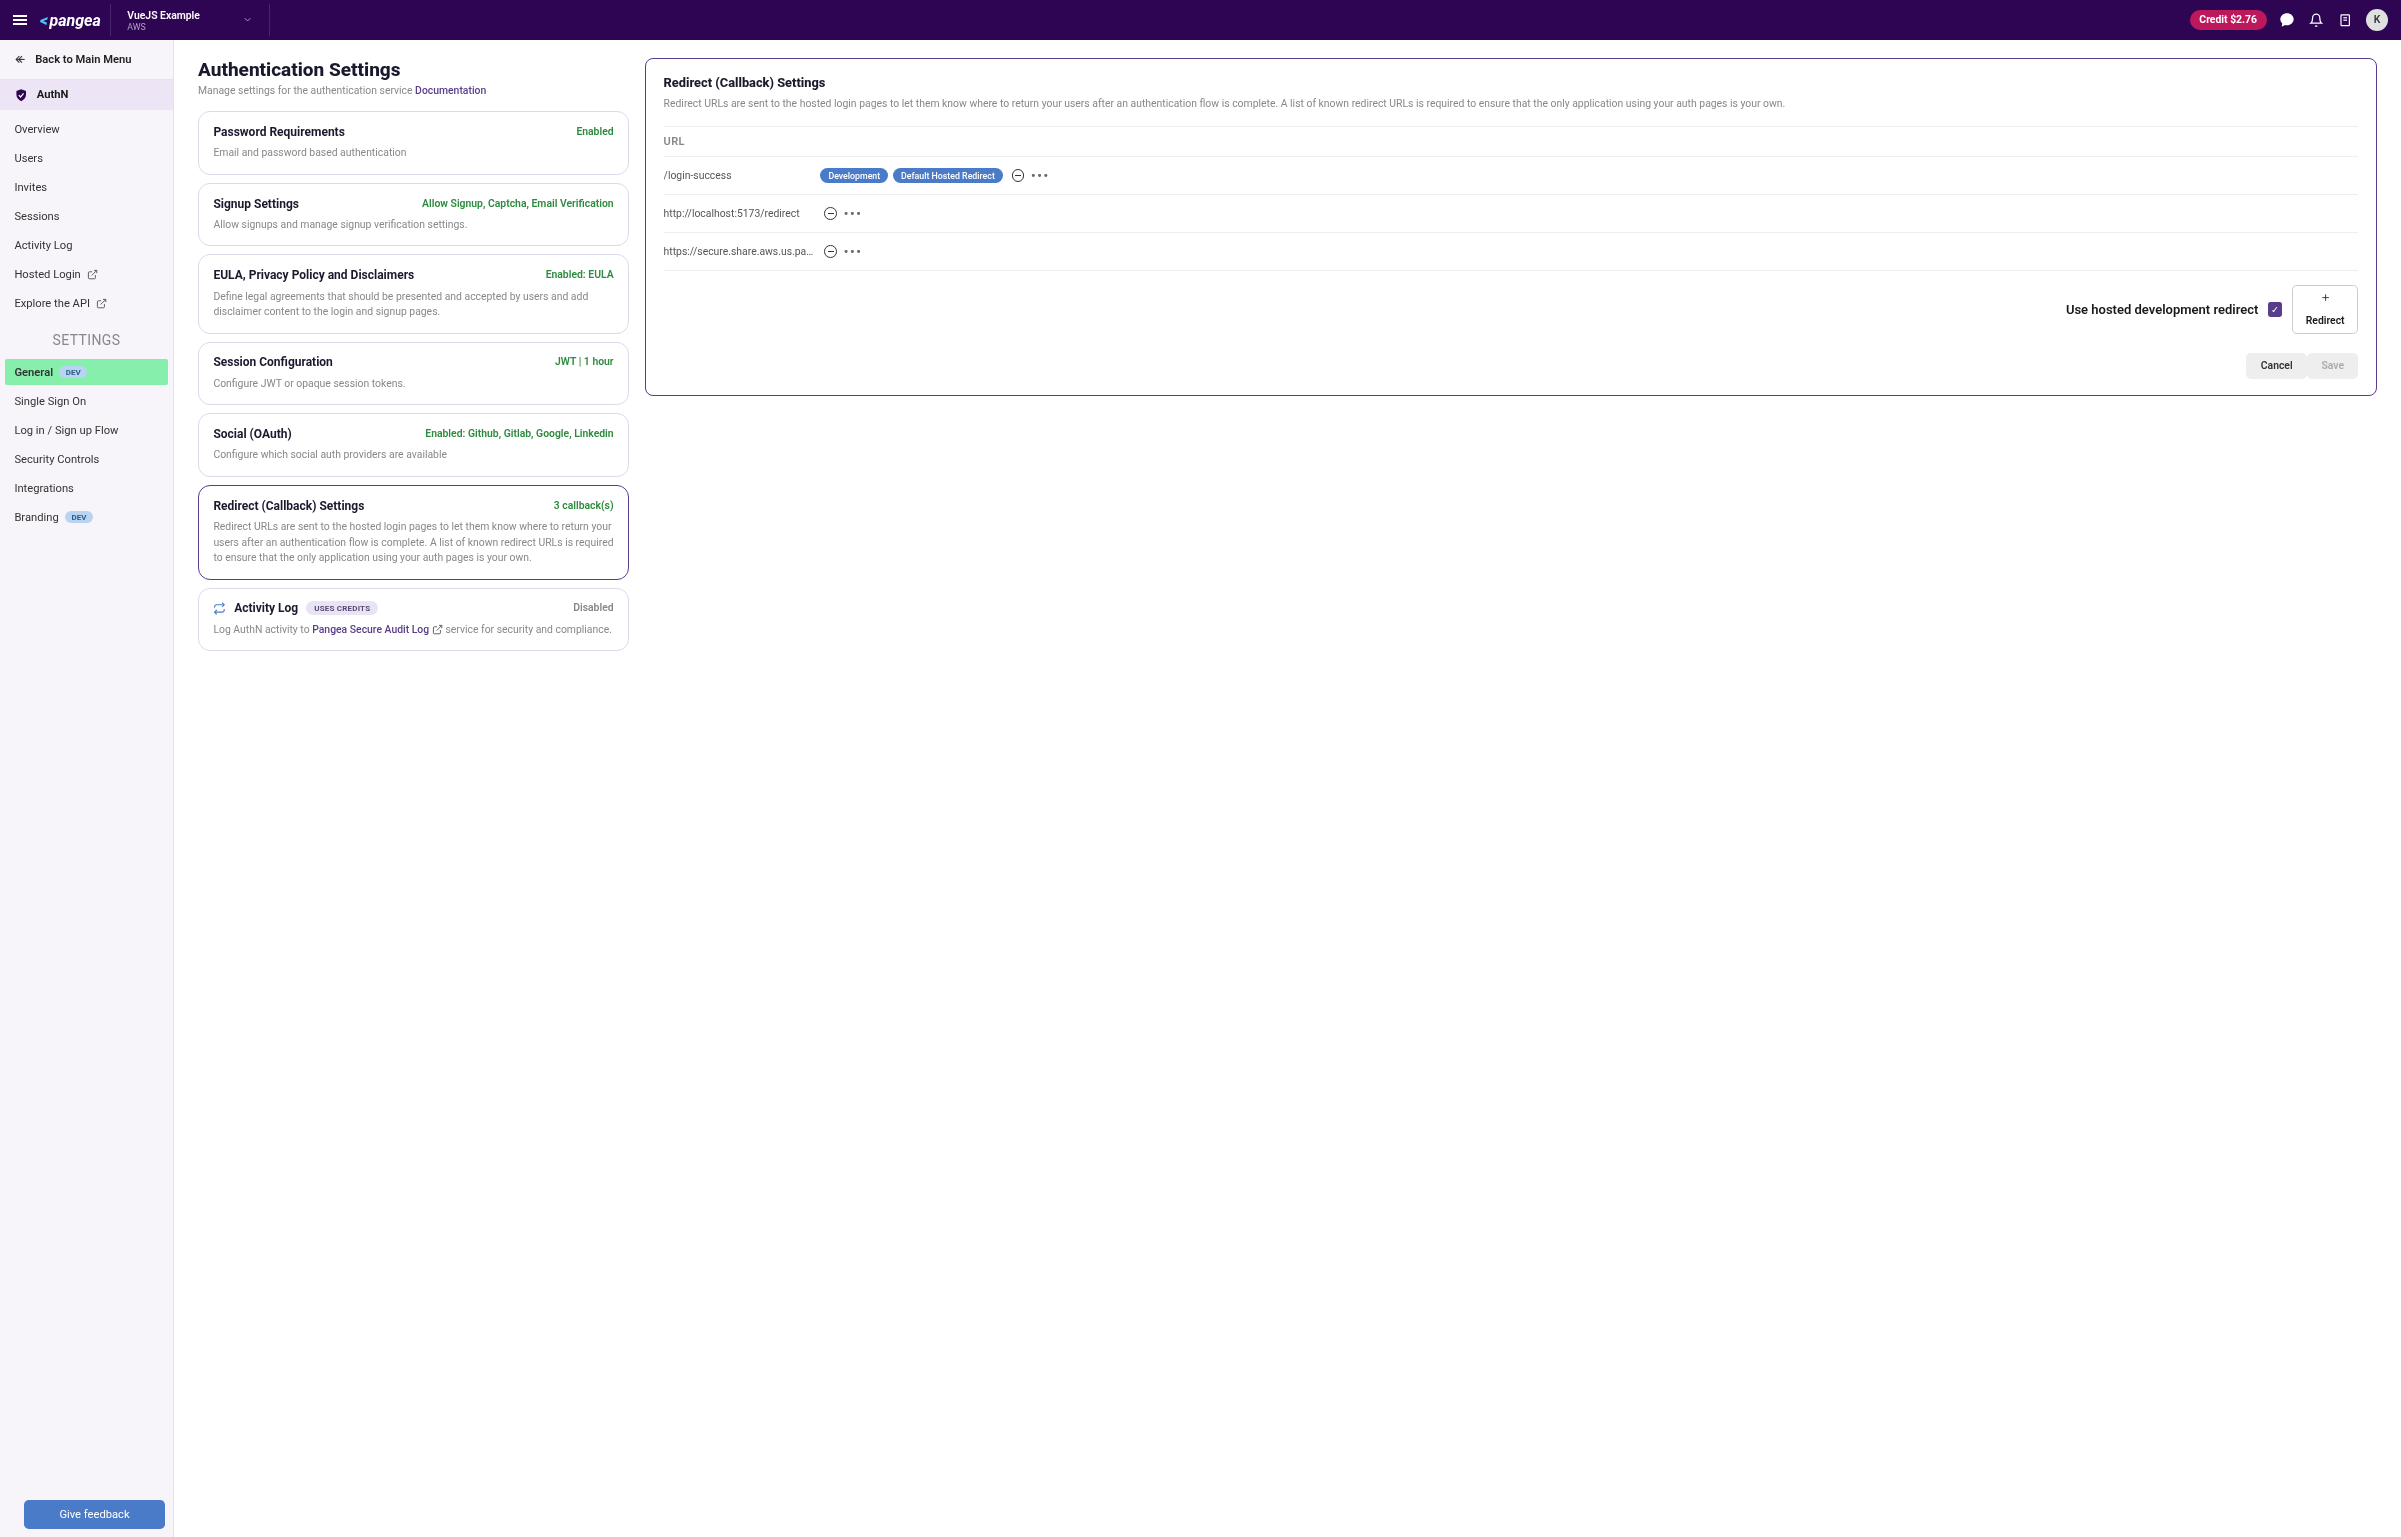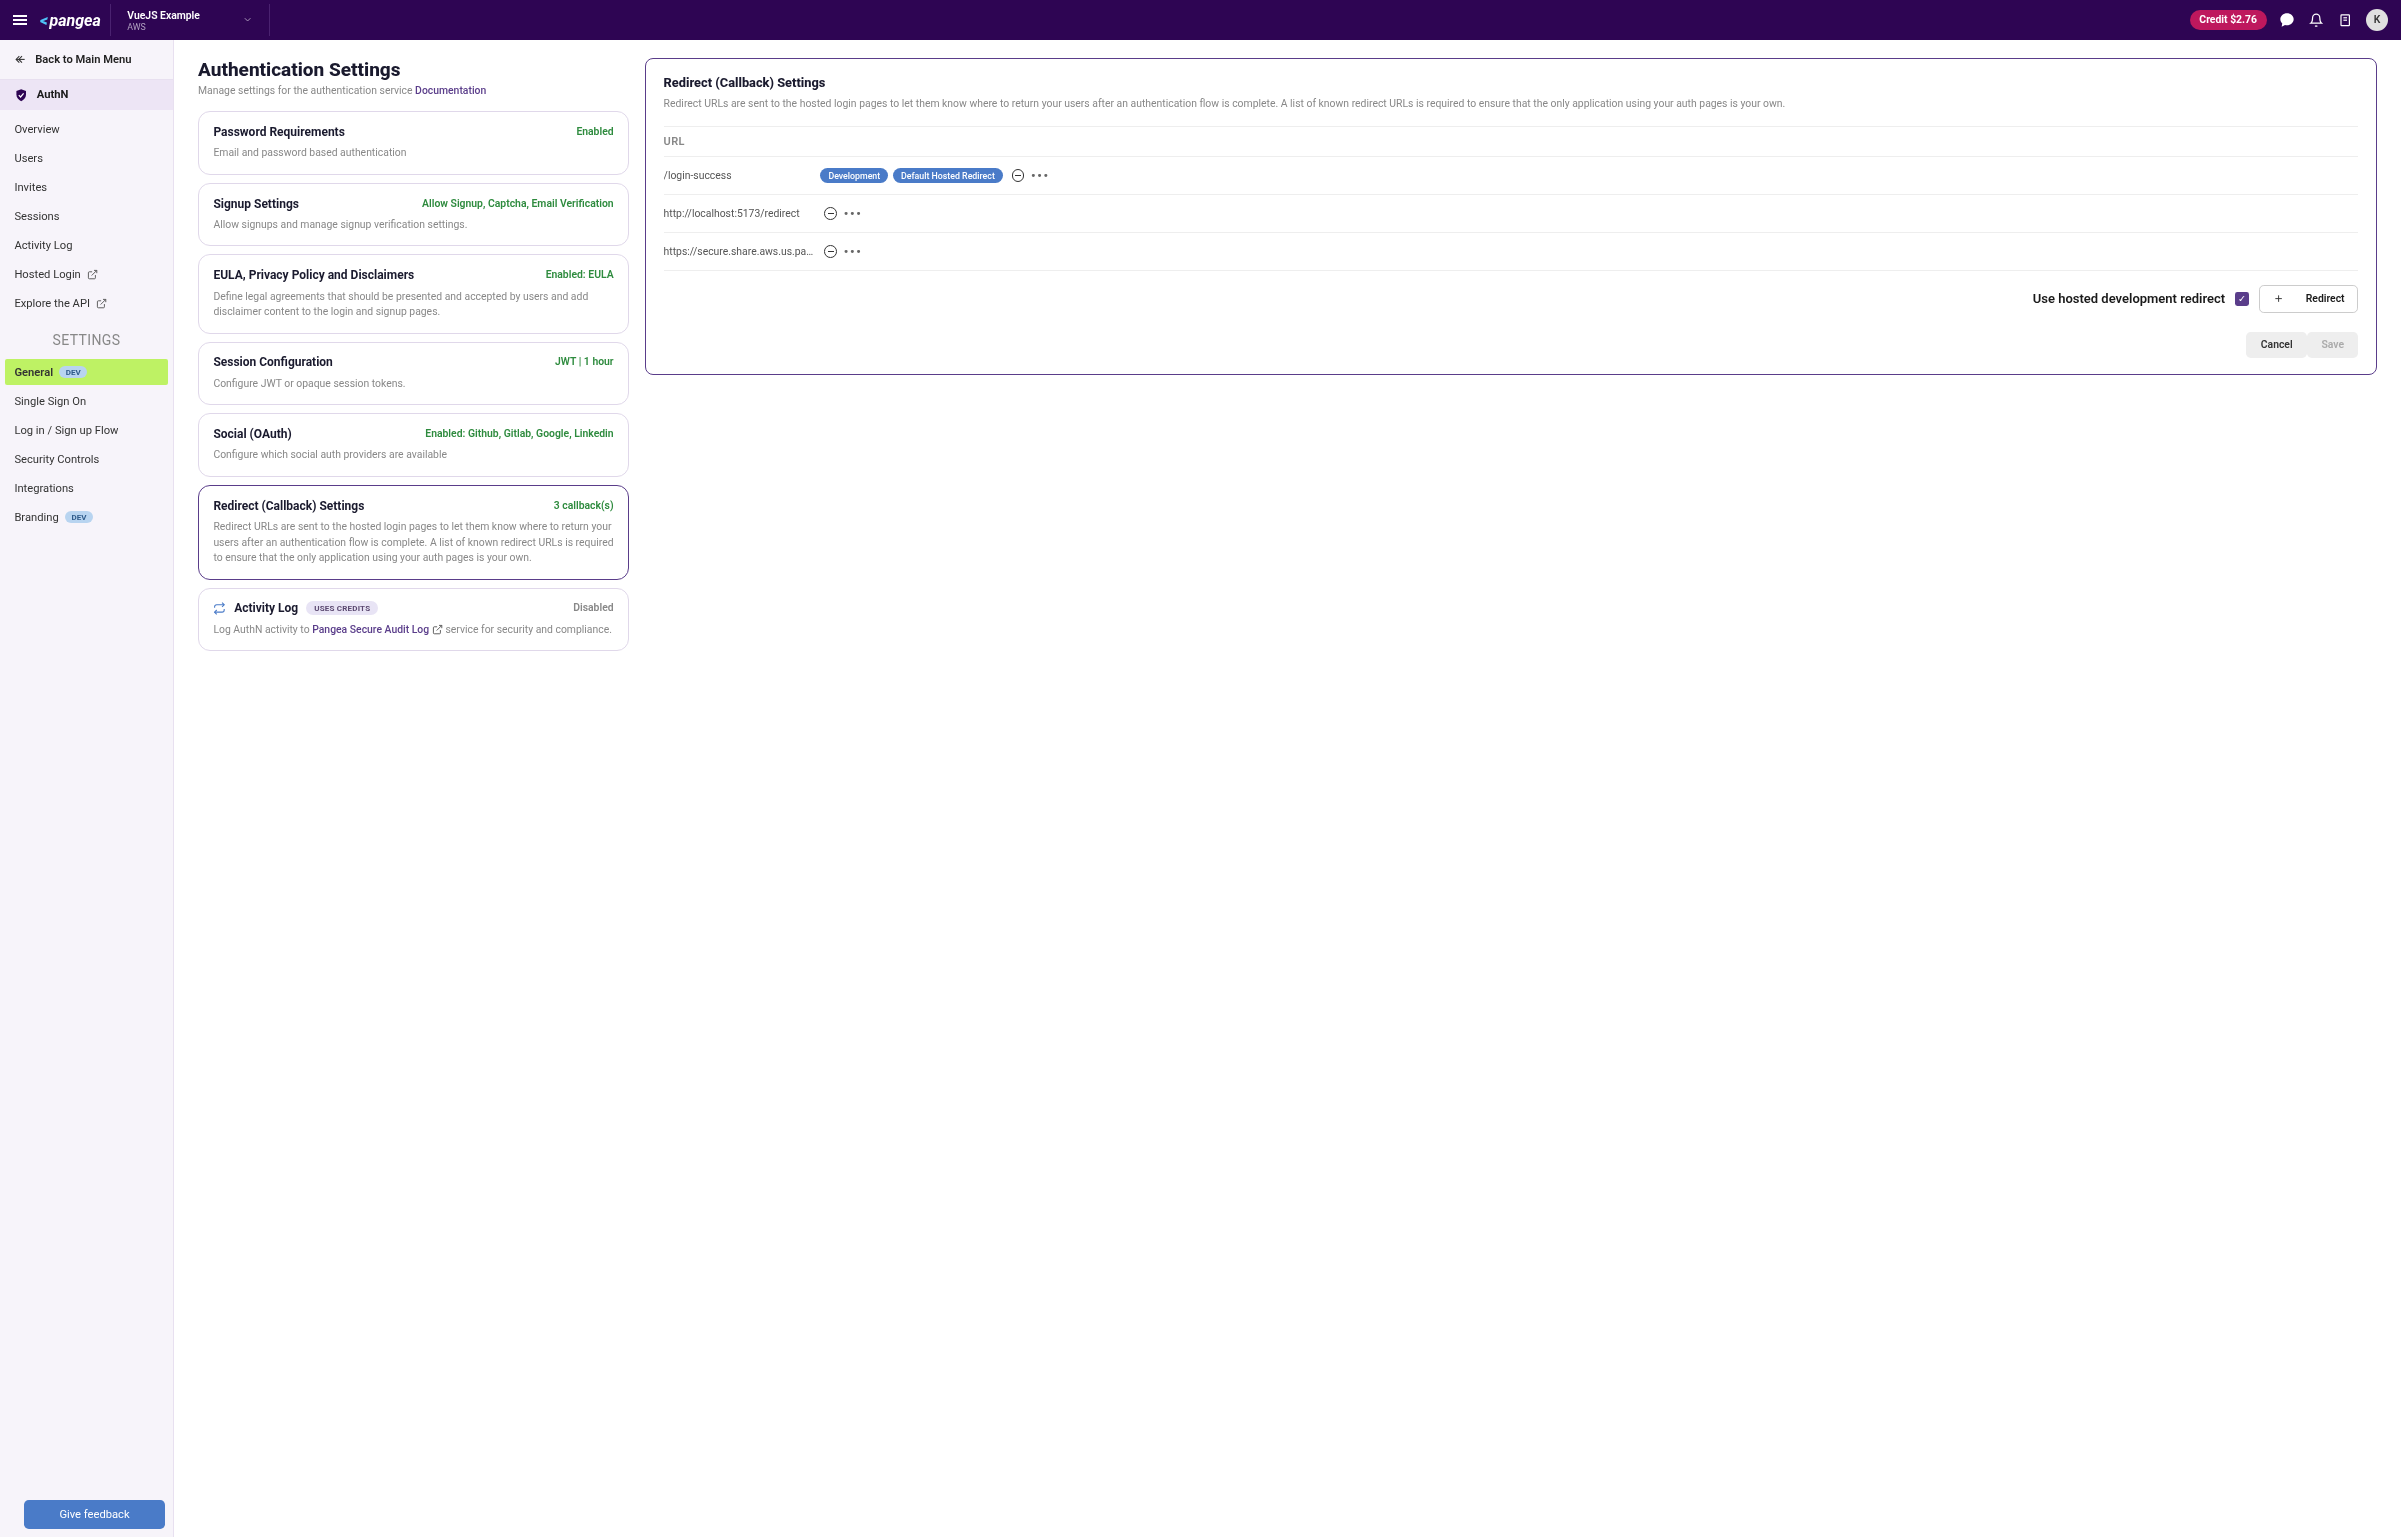--- a/index.html
+++ b/index.html
@@ -21,21 +21,21 @@
 .topbar-icon { width: 16px; height: 16px; display: flex; align-items: center; justify-content: center; cursor: pointer; }
 .avatar { width: 22.4px; height: 22.4px; border-radius: 50%; background: #e0e0e0; color: #333; display: flex; align-items: center; justify-content: center; font-size: 10.4px; font-weight: 600; }
 
 .layout { display: flex; height: calc(100vh - 40px); }
 .sidebar { width: 174px; background: #f7f4fa; border-right: 0.8px solid #e8e0f0; display: flex; flex-direction: column; }
 .back-link { display: flex; align-items: center; gap: 8px; padding: 12.8px 14.4px; font-size: 11.2px; font-weight: 600; color: #222; cursor: pointer; border-bottom: 0.8px solid #e8e0f0; }
 .sidebar-section { padding: 4.8px 0; }
 .sidebar-header { display: flex; align-items: center; gap: 8px; padding: 8px 14.4px; font-weight: 700; font-size: 11.2px; background: #ede5f5; }
 .shield-icon { width: 14.4px; height: 14.4px; }
 .sidebar-item { padding: 8px 14.4px; font-size: 11.2px; color: #333; cursor: pointer; display: flex; align-items: center; gap: 6.4px; }
-.sidebar-item.active { background: #bef264; font-weight: 600; border-radius: 2px; margin: 1.6px 4.8px; padding: 6.4px 9.6px; }
+.sidebar-item.active { background: #86efac; font-weight: 600; border-radius: 2px; margin: 1.6px 4.8px; padding: 6.4px 9.6px; }
 .sidebar-label { padding: 9.6px 14.4px 4.8px; font-size: 14px; color: #888; font-weight: 400; letter-spacing: 0.4px; text-align: center; }
 .dev-badge { background: #b8d4f0; color: #2e5a8a; font-size: 8px; font-weight: 700; padding: 1.6px 6.4px; border-radius: 8px; }
 .ext-icon { width: 11.2px; height: 11.2px; }
 .feedback-btn { margin: auto 8px 8px 24px; background: #4a7bc8; color: #fff; padding: 8px; border-radius: 4.8px; text-align: center; font-size: 11.2px; font-weight: 400; cursor: pointer; }
 
 .main { flex: 1; padding: 17.6px 24px; overflow-y: auto; display: flex; gap: 16px; align-items: flex-start; }
 .main-col { flex: 0 0 431px; }
 .page-title { font-size: 19px; font-weight: 800; color: #1a1a2e; }
 .page-sub { font-size: 10.4px; color: #888; margin: 3.2px 0 14.4px; }
 .page-sub a { color: #5a3d8a; text-decoration: none; font-weight: 500; }
@@ -59,21 +59,21 @@
 .url-text { flex: 1; font-size: 10.4px; color: #555; white-space: nowrap; overflow: hidden; text-overflow: ellipsis; max-width: 152px;}
 .pill { background: #4a7bc8; color: #fff; font-size: 8.8px; padding: 2.4px 8px; border-radius: 9.6px; font-weight: 500;}
 .row-icon { width: 14.4px; height: 14.4px; cursor: pointer; display:flex; align-items:center; justify-content:center; margin-left: 3.2px;}
 .minus-circle { width: 12.8px; height: 12.8px; border: 1.2px solid #333; border-radius: 50%; display: flex; align-items: center; justify-content: center; }
 .minus-circle::after { content: ''; width: 6.4px; height: 1.2px; background: #333; }
 .dots { letter-spacing: 1.6px; color: #666; font-weight: 700;}
 
 .hosted-row { display: flex; align-items: center; justify-content: flex-end; gap: 9.6px; padding: 14.4px 0 0; }
 .hosted-label { font-size: 13px; font-weight: 600; }
 .checkbox { width: 14.4px; height: 14.4px; background: #5a3d8a; border-radius: 2.4px; display: flex; align-items: center; justify-content: center; color: #fff; font-size: 9.6px; }
-.redirect-btn { border: 0.8px solid #ccc; padding: 6.4px 12.8px; border-radius: 4.8px; font-size: 10.4px; font-weight: 600; display: flex; align-items: center; gap: 22px; cursor: pointer; }
+.redirect-btn { border: 0.8px solid #ccc; padding: 6.4px 12.8px; border-radius: 4.8px; font-size: 10.4px; font-weight: 600; display: flex; align-items: center; gap: 10px; cursor: pointer; flex-direction: column; }
 
 .action-row { display: flex; justify-content: flex-end; margin-top: 19px; }
 .btn { padding: 6.4px 14.4px; border-radius: 4.8px; font-size: 10.4px; font-weight: 600; cursor: pointer; border: none;}
 .btn-cancel { background: #eee; color: #333; }
 .btn-save { background: #eee; color: #aaa; cursor: not-allowed; }
 
 svg { display: block; }
 </style>
 </head>
 <body>

